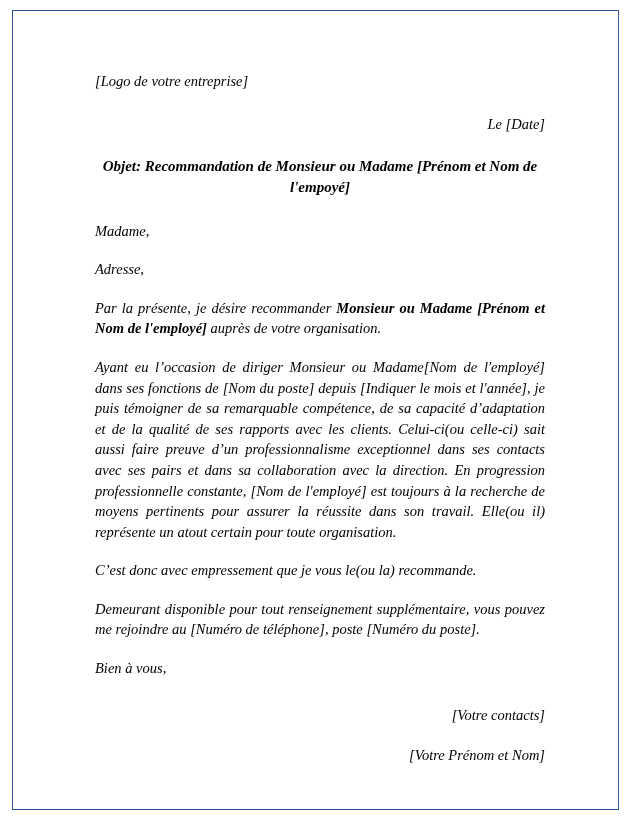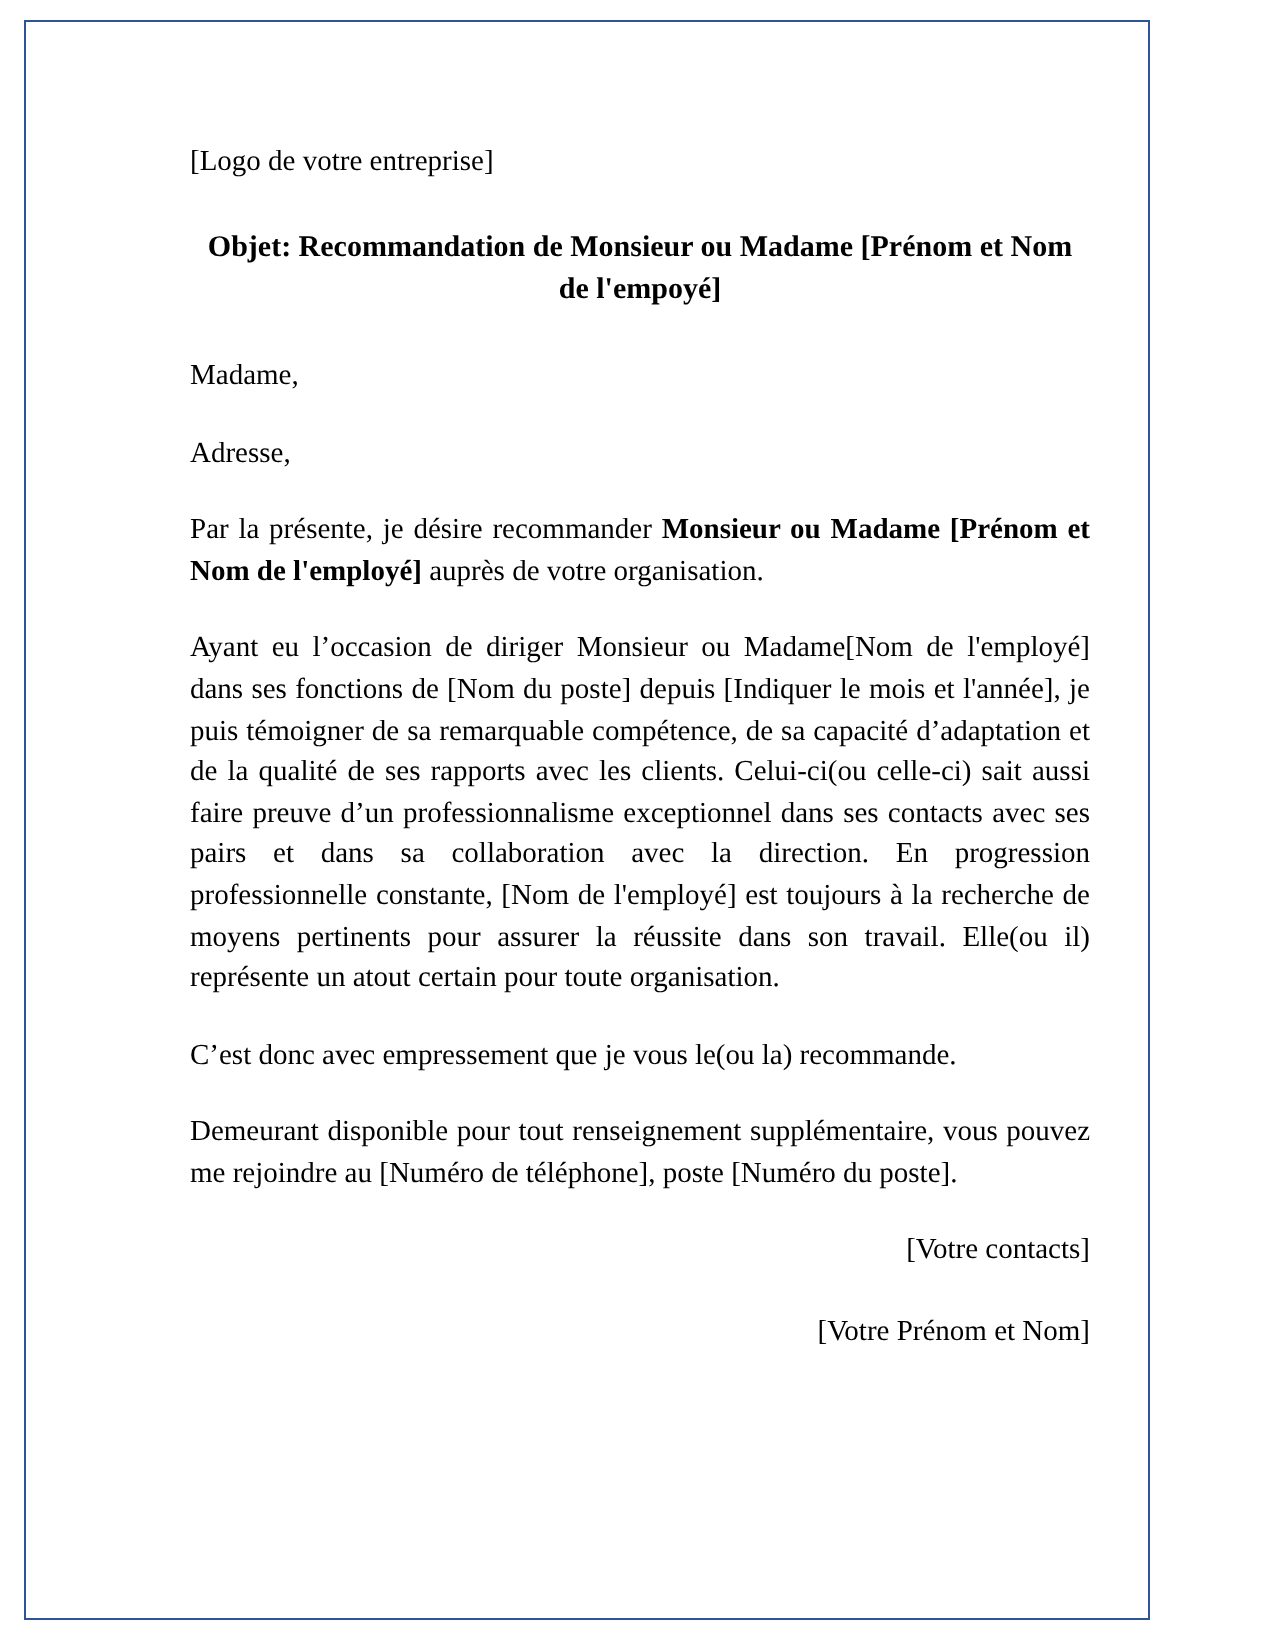--- a/index.html
+++ b/index.html
@@ -9,25 +9,26 @@
   body {
     width: 635px;
     height: 822px;
     background: #ffffff;
     font-family: "Liberation Serif", serif;
   }
   .page-frame {
     position: absolute;
     left: 12px;
     top: 10px;
-    width: 563px;
+    width: 607px;
     height: 800px;
     border: 1px solid #2f5496;
     box-sizing: border-box;
     background: #ffffff;
+    font-style: italic;
   }
   .doc-body {
     position: absolute;
     left: 82px;
     top: 60px;
     width: 450px;
   }
   .para {
     font-size: 14.5px;
     line-height: 1.42;
@@ -76,34 +77,36 @@
 </style>
 </head>
 <body>
 
 <div class="page-frame">
   <div class="doc-body">
 
     <p class="para logo-line">[Logo de votre entreprise]</p>
 
 
+    <p class="para date-line">Le [Date]</p>
 
     <p class="subject">Objet: Recommandation de Monsieur ou Madame [Prénom et Nom de l'empoyé]</p>
 
     <p class="para salutation">Madame,</p>
 
     <p class="para salutation">Adresse,</p>
 
     <p class="para recommend-para"><span>Par la présente, je désire recommander </span><b>Monsieur ou Madame [Prénom et Nom de l'employé]</b><span> auprès de votre organisation.</span></p>
 
     <p class="para long-para">Ayant eu l’occasion de diriger Monsieur ou Madame[Nom de l'employé] dans ses fonctions de [Nom du poste] depuis [Indiquer le mois et l'année], je puis témoigner de sa remarquable compétence, de sa capacité d’adaptation et de la qualité de ses rapports avec les clients. Celui-ci(ou celle-ci) sait aussi faire preuve d’un professionnalisme exceptionnel dans ses contacts avec ses pairs et dans sa collaboration avec la direction. En progression professionnelle constante, [Nom de l'employé] est toujours à la recherche de moyens pertinents pour assurer la réussite dans son travail. Elle(ou il) représente un atout certain pour toute organisation.</p>
 
     <p class="para">C’est donc avec empressement que je vous le(ou la) recommande.</p>
 
     <p class="para long-para">Demeurant disponible pour tout renseignement supplémentaire, vous pouvez me rejoindre au [Numéro de téléphone], poste [Numéro du poste].</p>
 
+    <p class="para closing">Bien à vous,</p>
 
     <p class="para sign-line">[Votre contacts]</p>
 
     <p class="para sign-line last">[Votre Prénom et Nom]</p>
 
   </div>
 </div>
 
 </body></html>

